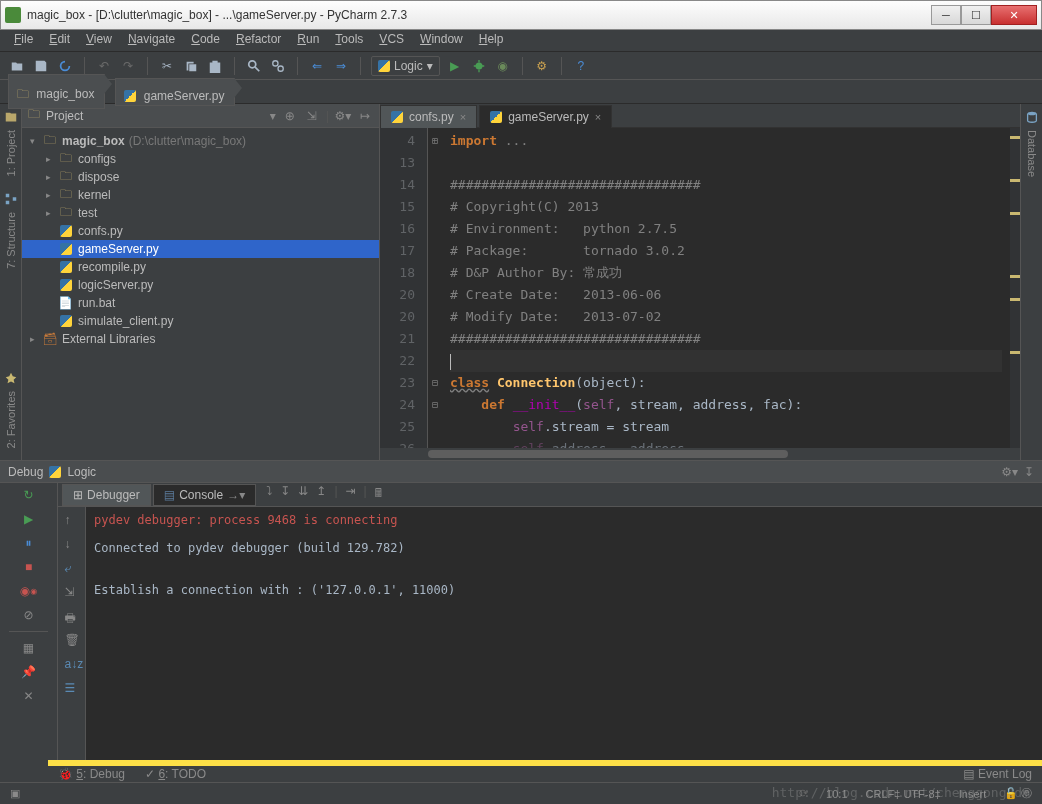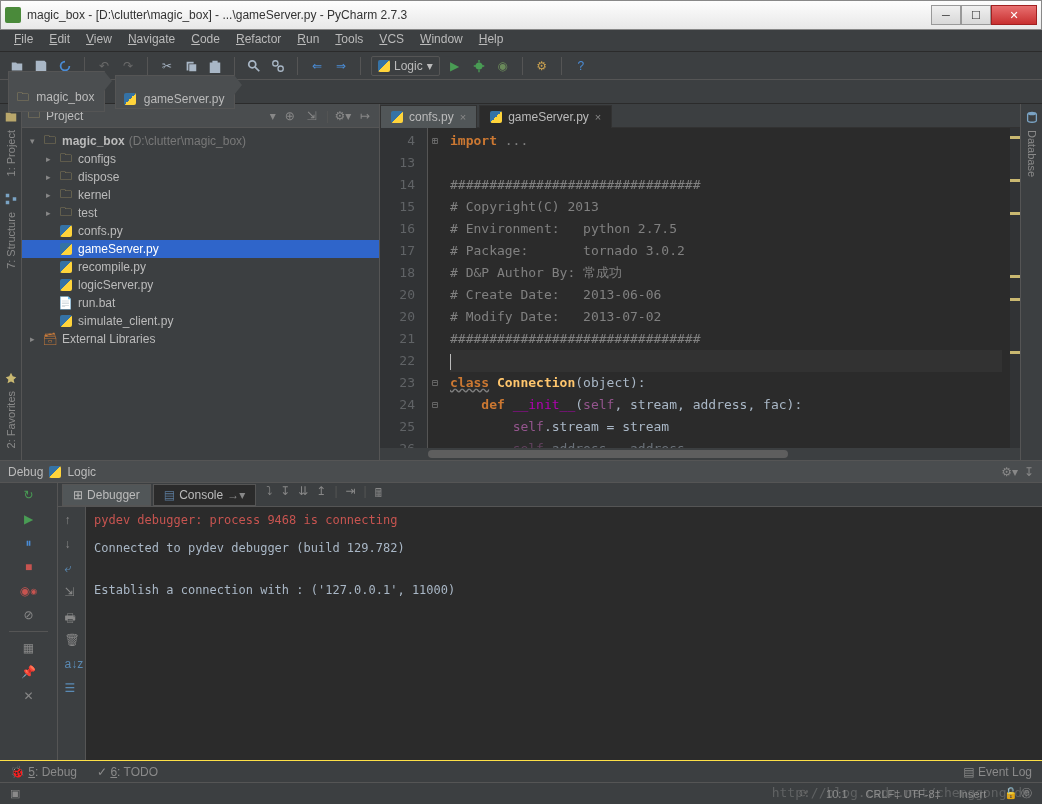--- a/index.html
+++ b/index.html
@@ -65,21 +65,21 @@
 .breadcrumb {
   height: 24px;
   background: #3c3f41;
   border-bottom: 1px solid #2b2b2b;
   display: flex;
   align-items: center;
   padding: 0 8px;
 }
 .crumb {
   background: #4b4e50;
-  padding: 16px 10px 2px 8px;
+  padding: 10px 10px 2px 8px;
   border: 1px solid #555;
   color: #bbb;
   position: relative;
   margin-right: 10px;
 }
 .crumb::after {
   content: '';
   position: absolute;
   right: -8px; top: -1px;
   border-left: 8px solid #4b4e50;
@@ -325,26 +325,27 @@
   padding: 6px 8px;
   color: #a9b7c6;
   overflow: hidden;
 }
 .console .red { color: #c75450; }
 
 
 .bottom-tools {
   height: 22px;
   background: #3c3f41;
-  border-top: 1px solid #fde047;
+  border-top: 6px solid #fde047;
   display: flex;
   align-items: center;
   padding: 0 10px;
   gap: 20px;
   color: #8a8a8a;
+  margin-left: 48px;
 }
 .bottom-tools .right { margin-left: auto; display: flex; align-items: center; gap: 6px; }
 
 .statusbar {
   height: 22px;
   background: #3c3f41;
   border-top: 1px solid #555;
   display: flex;
   align-items: center;
   padding: 0 10px;

